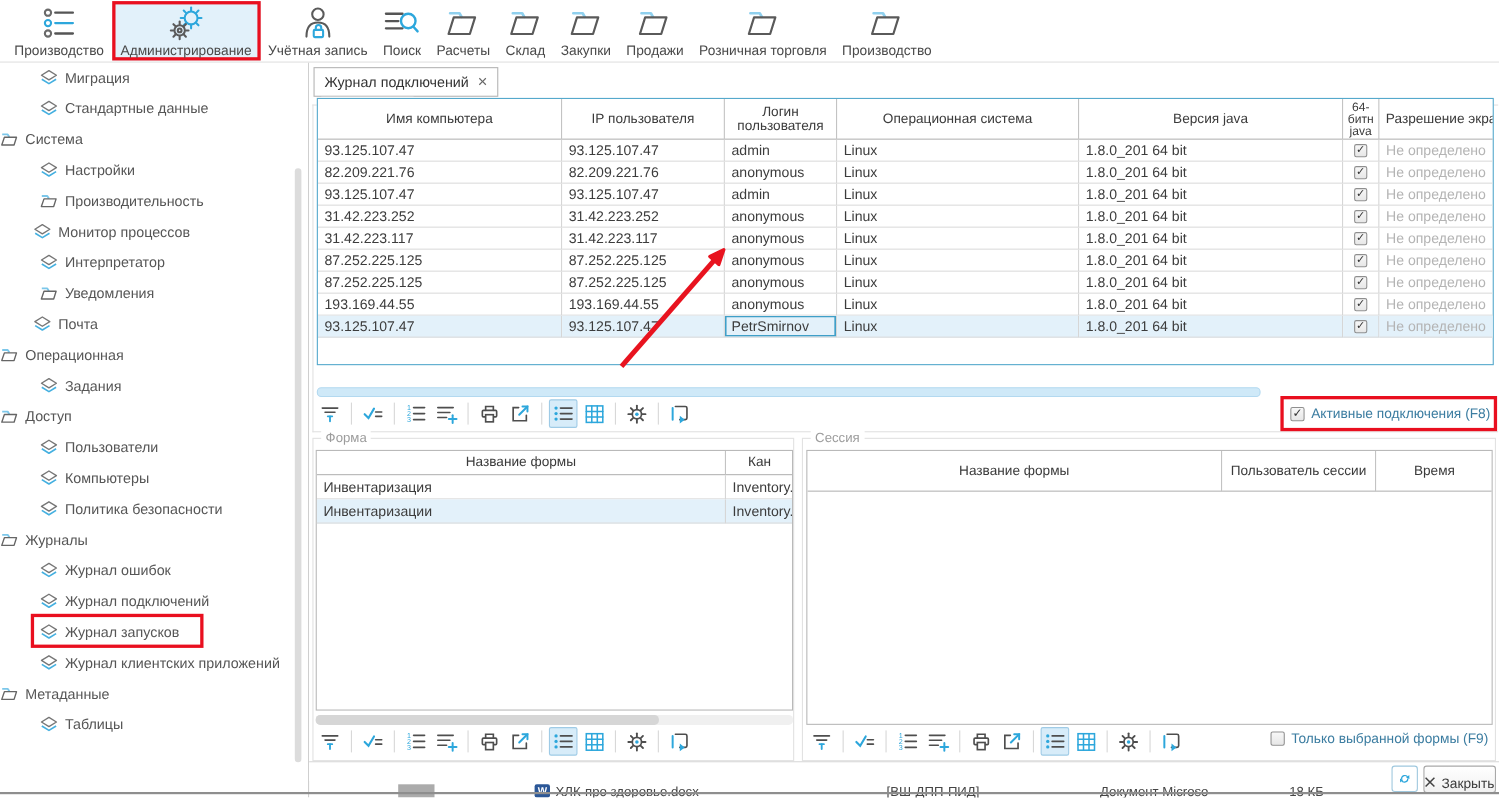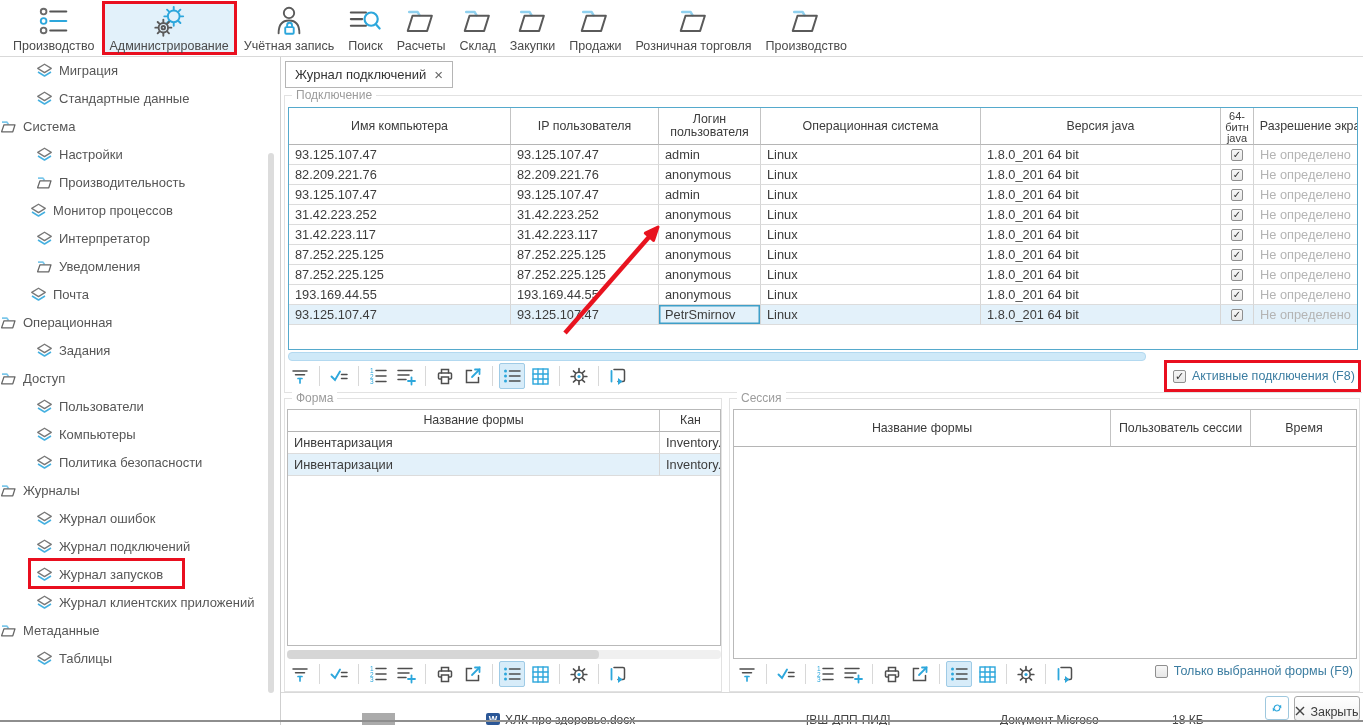--- a/index.html
+++ b/index.html
@@ -31,21 +31,21 @@
   .tab{position:absolute;left:4px;top:4px;height:27px;padding:0 9px;border:1px solid #b5b5b5;background:#fff;
        display:flex;align-items:center;gap:8px;font-size:13px;color:#333;}
   .tab-x{font-size:15px;color:#666;line-height:12px;}
   .group{position:absolute;border:1px solid #e2e2e2;}
   .legend{position:absolute;top:-8px;left:7px;background:#fff;padding:0 4px;color:#9c9c9c;font-size:12px;line-height:14px;}
   .g-conn{left:3px;top:38px;width:1078px;height:298px;border-right:none;}
   .g-form{left:3px;top:341px;width:438px;height:294px;}
   .g-sess{left:448px;top:341px;width:631px;height:294px;}
   
   .tbl{position:absolute;background:#fff;overflow:hidden;}
-  .conn-tbl{left:7px;top:50px;width:1070px;height:243px;border:1px solid #55a9cc;}
+  .conn-tbl{left:7px;top:32px;width:1070px;height:243px;border:1px solid #55a9cc;}
   .form-tbl{left:6px;top:352px;width:434px;height:237px;border:1px solid #b9b9b9;}
   .sess-tbl{left:452px;top:352px;width:624px;height:250px;border:1px solid #b9b9b9;}
   .grow{display:grid;}
   #conn-grid .grow{grid-template-columns:222px 148px 102px 220px 240px 33px 127px;width:1092px;}
   #form-grid .grow{grid-template-columns:372px 62px;width:434px;}
   #sess-grid .grow{grid-template-columns:377px 140px 107px;width:624px;}
   .gcell{border-right:1px solid #d6d6d6;border-bottom:1px solid #dcdcdc;padding:0 6px;display:flex;
          align-items:center;overflow:hidden;white-space:nowrap;font-size:12.8px;height:20px;}
   .ghead .gcell{height:37px;justify-content:center;text-align:center;white-space:normal;line-height:13px;
                 font-size:12.4px;color:#3b3b3b;border-right:1px solid #c3c3c3;border-bottom:1px solid #b5b5b5;padding:1px 3px;}

